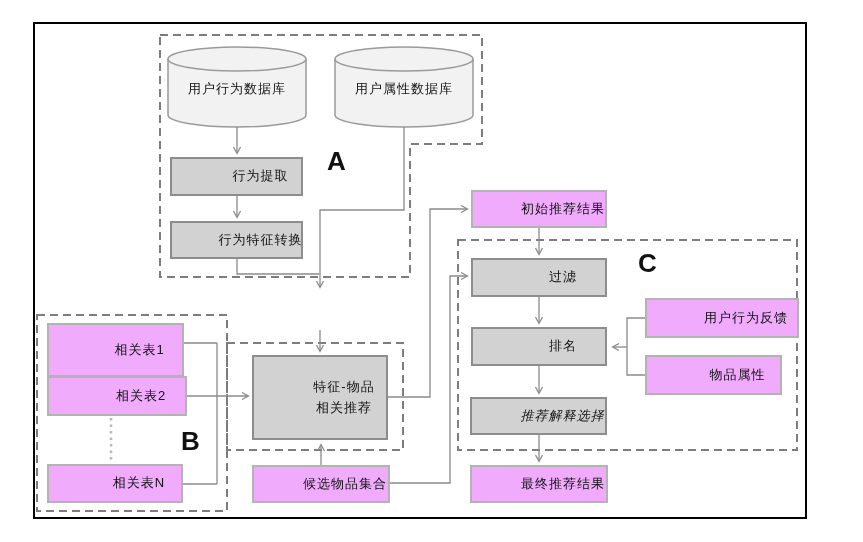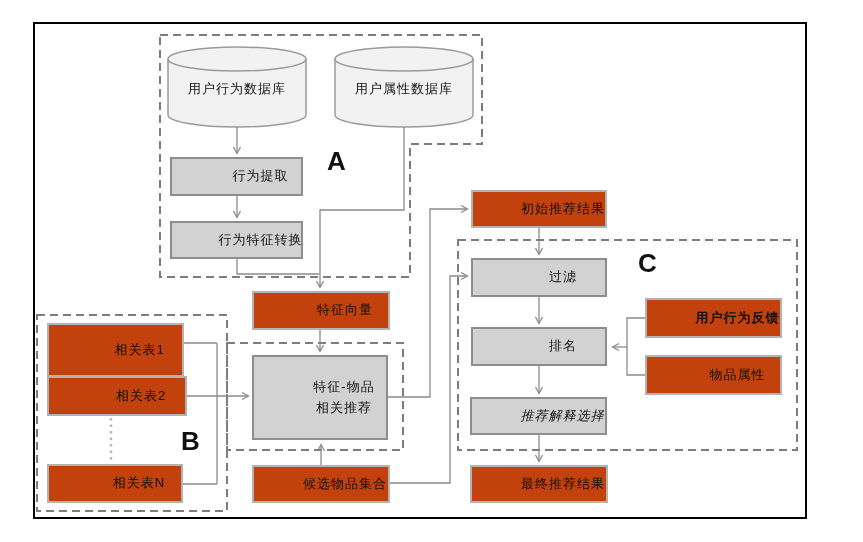--- a/index.html
+++ b/index.html
@@ -24,21 +24,21 @@
     display:flex; flex-direction:column;
     align-items:center; justify-content:center;
     font-size:13px; line-height:1.55;
     text-align:center;
     box-sizing:border-box;
     letter-spacing:1px;
     white-space:nowrap;
     padding-left:48px;
   }
   .process { background:#d2d2d2; border:2px solid #8d8d8d; }
-  .data    { background:#c2410c; border:2px solid #b3b3b3; }
+  .data    { background:#f0abfc; border:2px solid #b3b3b3; }
   .cyl-label {
     position:absolute;
     display:flex; align-items:center; justify-content:center;
     font-size:13px; letter-spacing:1px; white-space:nowrap;
     text-align:center;
   }
   .region-label {
     position:absolute;
     font-weight:bold;
     font-size:26px;
@@ -102,21 +102,20 @@
   <div class="cyl-label" style="left:339px; top:76px; width:130px; height:26px;">用户属性数据库</div>
 
   <div class="region-label" style="left:327px; top:146px;">A</div>
   <div class="region-label" style="left:181px; top:426px;">B</div>
   <div class="region-label" style="left:638px; top:248px;">C</div>
 
   <div class="node process" style="left:170px; top:157px; width:133px; height:39px;">行为提取</div>
 
   <div class="node process" style="left:170px; top:221px; width:133px; height:38px;">行为特征转换</div>
 
-  <div class="node data" style="left:252px; top:291px; width:138px; height:39px;">特征向量</div>
 
   <div class="node process" style="left:252px; top:355px; width:136px; height:85px;">
     <span>特征-物品</span>
     <span>相关推荐</span>
   </div>
 
   <div class="node data" style="left:47px; top:323px; width:137px; height:54px;">相关表1</div>
 
   <div class="node data" style="left:47px; top:376px; width:140px; height:40px;">相关表2</div>
 
@@ -125,18 +124,18 @@
   <div class="node data" style="left:252px; top:465px; width:138px; height:38px;">候选物品集合</div>
 
   <div class="node data" style="left:471px; top:190px; width:136px; height:38px;">初始推荐结果</div>
 
   <div class="node process" style="left:471px; top:258px; width:136px; height:39px;">过滤</div>
 
   <div class="node process" style="left:471px; top:327px; width:136px; height:39px;">排名</div>
 
   <div class="node process" style="left:470px; top:397px; width:137px; height:38px;font-style:italic;">推荐解释选择</div>
 
-  <div class="node data" style="left:645px; top:298px; width:137px; height:40px;font-weight:bold;">用户行为反馈</div>
+  <div class="node data" style="left:645px; top:298px; width:154px; height:40px;">用户行为反馈</div>
 
   <div class="node data" style="left:645px; top:355px; width:137px; height:40px;">物品属性</div>
 
   <div class="node data" style="left:470px; top:465px; width:138px; height:38px;">最终推荐结果</div>
 </div>
 
 </body></html>

